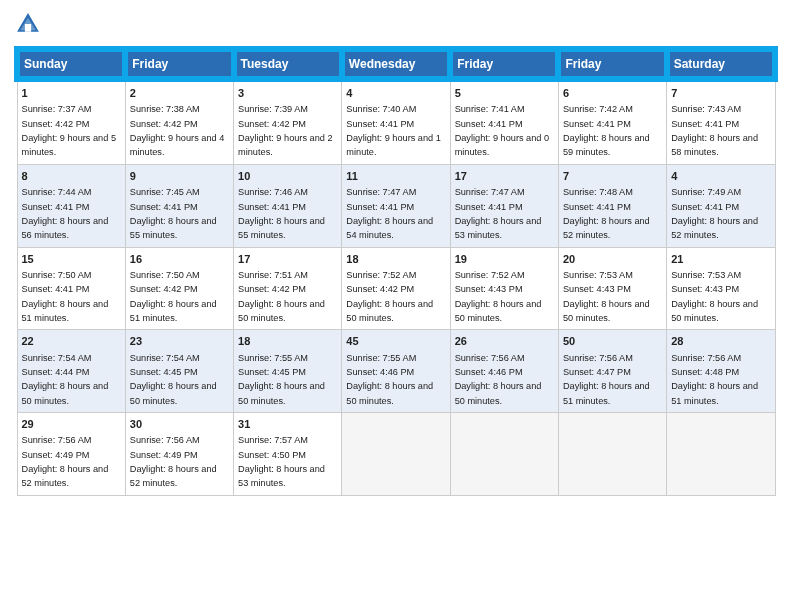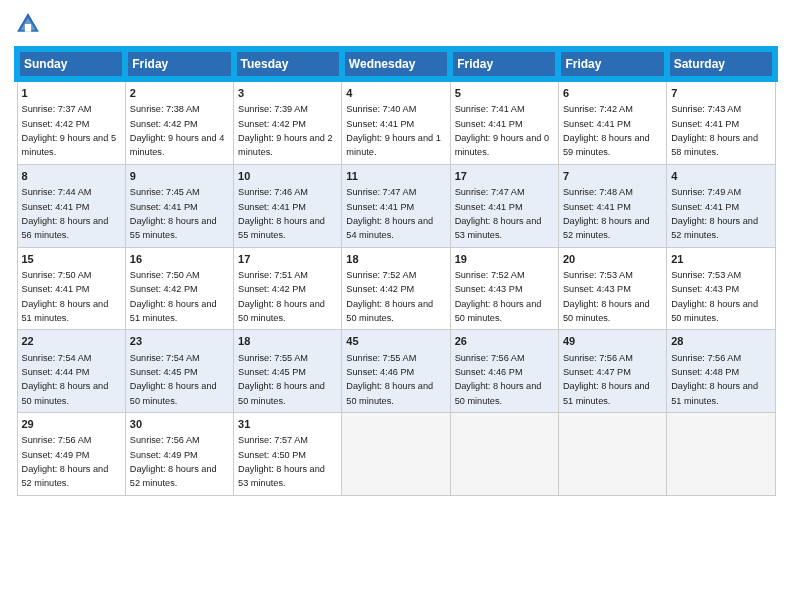--- a/index.html
+++ b/index.html
@@ -161,21 +161,21 @@
           <td><span class="day-num">19</span><span class="cell-text">Sunrise: 7:52 AM<br>Sunset: 4:43 PM<br>Daylight: 8 hours and 50 minutes.</span></td>
           <td><span class="day-num">20</span><span class="cell-text">Sunrise: 7:53 AM<br>Sunset: 4:43 PM<br>Daylight: 8 hours and 50 minutes.</span></td>
           <td><span class="day-num">21</span><span class="cell-text">Sunrise: 7:53 AM<br>Sunset: 4:43 PM<br>Daylight: 8 hours and 50 minutes.</span></td>
         </tr>
         <tr>
           <td><span class="day-num">22</span><span class="cell-text">Sunrise: 7:54 AM<br>Sunset: 4:44 PM<br>Daylight: 8 hours and 50 minutes.</span></td>
           <td><span class="day-num">23</span><span class="cell-text">Sunrise: 7:54 AM<br>Sunset: 4:45 PM<br>Daylight: 8 hours and 50 minutes.</span></td>
           <td><span class="day-num">18</span><span class="cell-text">Sunrise: 7:55 AM<br>Sunset: 4:45 PM<br>Daylight: 8 hours and 50 minutes.</span></td>
           <td><span class="day-num">45</span><span class="cell-text">Sunrise: 7:55 AM<br>Sunset: 4:46 PM<br>Daylight: 8 hours and 50 minutes.</span></td>
           <td><span class="day-num">26</span><span class="cell-text">Sunrise: 7:56 AM<br>Sunset: 4:46 PM<br>Daylight: 8 hours and 50 minutes.</span></td>
-          <td><span class="day-num">49</span><span class="cell-text">Sunrise: 7:56 AM<br>Sunset: 4:47 PM<br>Daylight: 8 hours and 51 minutes.</span></td>
+          <td><span class="day-num">50</span><span class="cell-text">Sunrise: 7:56 AM<br>Sunset: 4:47 PM<br>Daylight: 8 hours and 51 minutes.</span></td>
           <td><span class="day-num">28</span><span class="cell-text">Sunrise: 7:56 AM<br>Sunset: 4:48 PM<br>Daylight: 8 hours and 51 minutes.</span></td>
         </tr>
         <tr>
           <td><span class="day-num">29</span><span class="cell-text">Sunrise: 7:56 AM<br>Sunset: 4:49 PM<br>Daylight: 8 hours and 52 minutes.</span></td>
           <td><span class="day-num">30</span><span class="cell-text">Sunrise: 7:56 AM<br>Sunset: 4:49 PM<br>Daylight: 8 hours and 52 minutes.</span></td>
           <td><span class="day-num">31</span><span class="cell-text">Sunrise: 7:57 AM<br>Sunset: 4:50 PM<br>Daylight: 8 hours and 53 minutes.</span></td>
           <td class="empty-cell"></td>
           <td class="empty-cell"></td>
           <td class="empty-cell"></td>
           <td class="empty-cell"></td>

